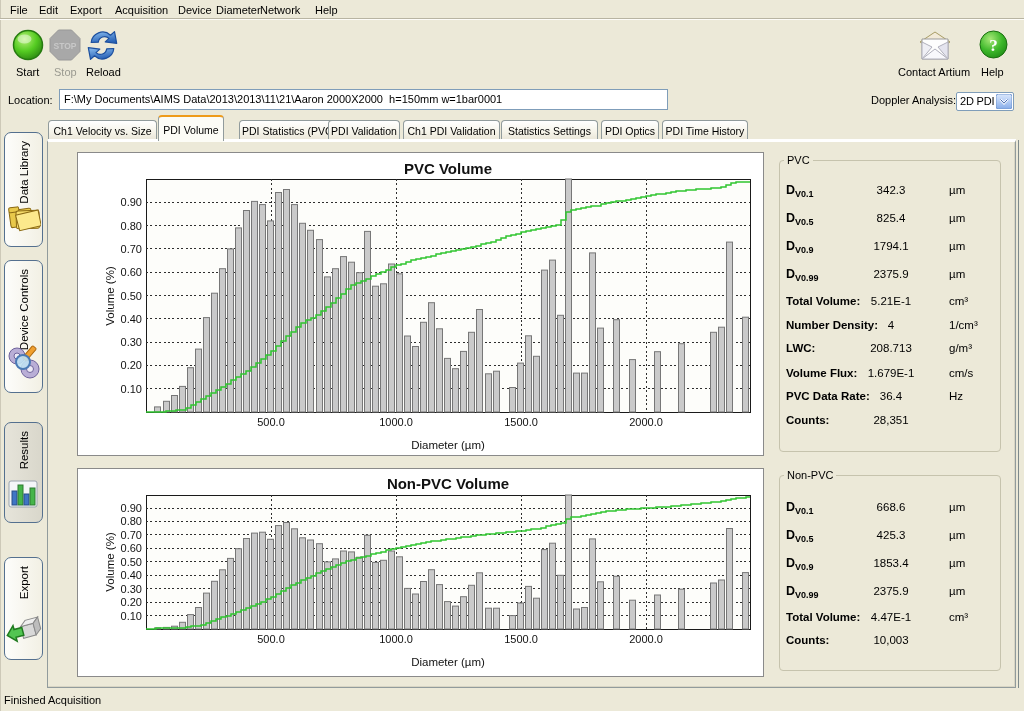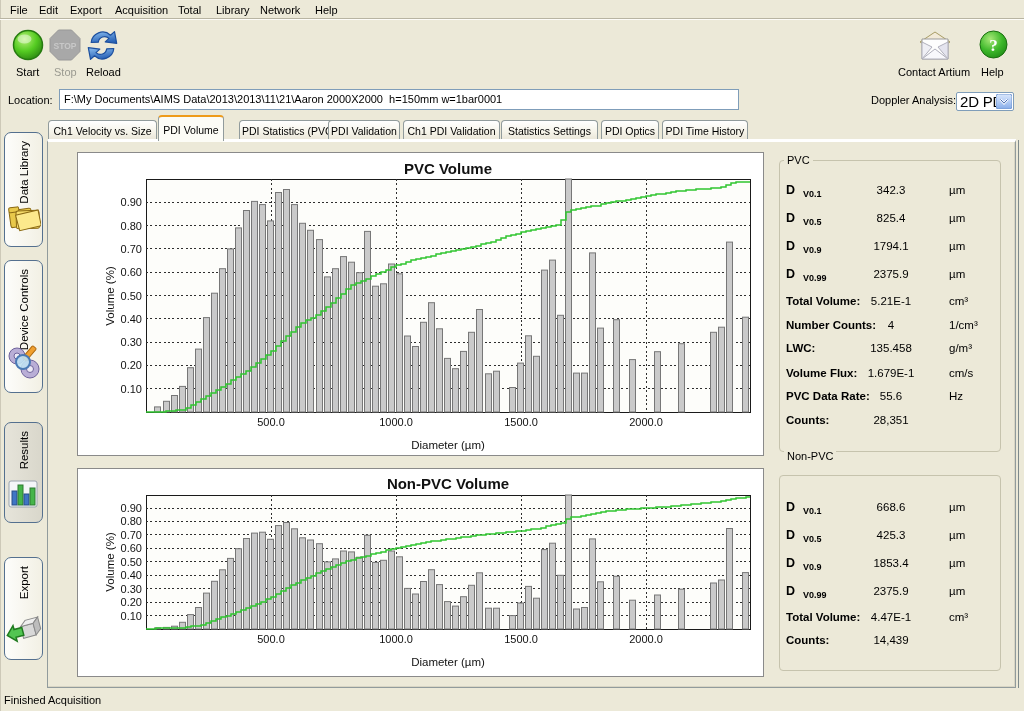--- a/index.html
+++ b/index.html
@@ -11,36 +11,36 @@
   font-size:10.5px; text-align:center; line-height:20px; white-space:nowrap; overflow:hidden; }
 .tab.sel { top:115px; height:26px; background:#fcfcf6; line-height:26px; z-index:5;
   border-top:2.5px solid #ee9b1b; border-radius:4px 4px 0 0; }
 .sbtn { position:absolute; left:4px; width:39px; border:1.5px solid #54708f; border-radius:7px;
   background:linear-gradient(90deg,#fdfdfb,#f2f0e4); }
 .sbtn.sel { background:linear-gradient(90deg,#e6e4da,#d9d7cb); }
 .stext { position:absolute; left:50%; top:8px; transform:translateX(-50%);
   writing-mode:vertical-rl; transform:translateX(-50%) rotate(180deg); font-size:11.5px; white-space:nowrap; }
 .sicon { position:absolute; bottom:5px; left:50%; transform:translateX(-50%); }
 .lab { position:absolute; font-weight:bold; font-size:11.5px; white-space:nowrap; }
-.sub { font-weight:bold; font-size:9px; position:relative; top:3px;margin-left:8px; }
+.sub { font-weight:bold; font-size:9px; position:relative; top:3px; }
 .val { position:absolute; left:841px; width:100px; text-align:center; font-size:11.5px; }
 .unit { position:absolute; left:949px; font-size:11.5px; font-weight:normal; white-space:nowrap; }
 .gbox { position:absolute; left:779px; width:222px; border:1px solid #c6c3ad; border-radius:4px; }
 .glab { position:absolute; left:784px; background:#ece9d8; padding:0 3px; font-size:11px; }
 .chartbox { position:absolute; left:77px; width:687px; background:#fff; border:1px solid #8a8a8a; }
 </style></head><body>
 
 <div style="position:absolute;left:0;top:0;width:1px;height:711px;background:#cdc9b8"></div>
 
 <div class="menu" style="left:10px">File</div>
 <div class="menu" style="left:39px">Edit</div>
 <div class="menu" style="left:70px">Export</div>
 <div class="menu" style="left:115px">Acquisition</div>
-<div class="menu" style="left:178px">Total</div>
-<div class="menu" style="left:216px">Library</div>
+<div class="menu" style="left:178px">Device</div>
+<div class="menu" style="left:216px">Diameter</div>
 <div class="menu" style="left:260px">Network</div>
 <div class="menu" style="left:315px">Help</div>
 <div style="position:absolute;left:0;top:18px;width:1024px;height:1px;background:#b8b4a2"></div>
 <div style="position:absolute;left:0;top:19px;width:1024px;height:1px;background:#fdfcf8"></div>
 
 <svg style="position:absolute;left:12px;top:29px" width="32" height="32" viewBox="0 0 32 32">
 <defs>
       <radialGradient id="gg" cx="0.38" cy="0.3" r="0.75">
 <stop offset="0" stop-color="#b8f078"></stop>
         <stop offset="0.55" stop-color="#55cc22"></stop>
@@ -85,23 +85,23 @@
         <stop offset="1" stop-color="#1d8814"></stop>
 </radialGradient>
     </defs>
 <circle cx="14.5" cy="14.5" r="13.5" fill="url(#hg)" stroke="#1a6e10"></circle>
 <text x="14.5" y="21" font-size="17" font-weight="bold" fill="#fff" text-anchor="middle" font-family="Liberation Serif">?</text>
 </svg>
 <div class="tlabel" style="left:898px">Contact Artium</div>
 <div class="tlabel" style="left:981px">Help</div>
 
 <div style="position:absolute;left:8px;top:94px;font-size:11px">Location:</div>
-<div class="field" style="left:59px;top:89px;width:680px;height:21px;font-size:11px;line-height:19px;padding-left:4px;white-space:nowrap;overflow:hidden">F:\My Documents\AIMS Data\2013\2013\11\21\Aaron 2000X2000&nbsp;&nbsp;h=150mm w=1bar0001</div>
+<div class="field" style="left:59px;top:89px;width:609px;height:21px;font-size:11px;line-height:19px;padding-left:4px;white-space:nowrap;overflow:hidden">F:\My Documents\AIMS Data\2013\2013\11\21\Aaron 2000X2000&nbsp;&nbsp;h=150mm w=1bar0001</div>
 <div style="position:absolute;left:871px;top:94px;font-size:11px">Doppler Analysis:</div>
-<div class="field" style="left:956px;top:92px;width:58px;height:19px;border-radius:2px;font-size:15px;line-height:17px;padding-left:3px;letter-spacing:-0.2px">2D PDI
+<div class="field" style="left:956px;top:92px;width:58px;height:19px;border-radius:2px;font-size:11px;line-height:17px;padding-left:3px;letter-spacing:-0.2px">2D PDI
 <svg style="position:absolute;right:1px;top:1px" width="16" height="15" viewBox="0 0 16 15">
 <defs>
         <linearGradient id="cbg" x1="0" y1="0" x2="0" y2="1">
 <stop offset="0" stop-color="#dce8fb"></stop>
           <stop offset="0.5" stop-color="#b4cdf5"></stop>
           <stop offset="1" stop-color="#86abe8"></stop>
         </linearGradient>
       </defs>
 <rect x="0" y="0" width="16" height="15" rx="2.5" fill="url(#cbg)" stroke="#7096cf"></rect>
 <path d="M4.5 5.5 L8 9.2 L11.5 5.5" fill="none" stroke="#fff" stroke-width="2.4"></path>
@@ -372,47 +372,47 @@
 <div class="unit" style="top:212px">µm</div>
 <div class="lab" style="left:786px;top:239px"><b style="font-size:12.5px">D</b><span class="sub">V0.9</span></div>
 <div class="val" style="top:240px">1794.1</div>
 <div class="unit" style="top:240px">µm</div>
 <div class="lab" style="left:786px;top:267px"><b style="font-size:12.5px">D</b><span class="sub">V0.99</span></div>
 <div class="val" style="top:268px">2375.9</div>
 <div class="unit" style="top:268px">µm</div>
 <div class="lab" style="left:786px;top:295px">Total Volume:</div>
 <div class="val" style="top:295px">5.21E-1</div>
 <div class="unit" style="top:295px">cm³</div>
-<div class="lab" style="left:786px;top:319px">Number Counts:</div>
+<div class="lab" style="left:786px;top:319px">Number Density:</div>
 <div class="val" style="top:319px">4</div>
 <div class="unit" style="top:319px">1/cm³</div>
 <div class="lab" style="left:786px;top:342px">LWC:</div>
-<div class="val" style="top:342px">135.458</div>
+<div class="val" style="top:342px">208.713</div>
 <div class="unit" style="top:342px">g/m³</div>
 <div class="lab" style="left:786px;top:367px">Volume Flux:</div>
 <div class="val" style="top:367px">1.679E-1</div>
 <div class="unit" style="top:367px">cm/s</div>
 <div class="lab" style="left:786px;top:390px">PVC Data Rate:</div>
-<div class="val" style="top:390px">55.6</div>
+<div class="val" style="top:390px">36.4</div>
 <div class="unit" style="top:390px">Hz</div>
 <div class="lab" style="left:786px;top:414px">Counts:</div>
 <div class="val" style="top:414px">28,351</div>
 <div class="gbox" style="top:475px;height:196px"></div>
-<div class="glab" style="top:450px">Non-PVC</div>
+<div class="glab" style="top:469px">Non-PVC</div>
 <div class="lab" style="left:786px;top:500px"><b style="font-size:12.5px">D</b><span class="sub">V0.1</span></div>
 <div class="val" style="top:501px">668.6</div>
 <div class="unit" style="top:501px">µm</div>
 <div class="lab" style="left:786px;top:528px"><b style="font-size:12.5px">D</b><span class="sub">V0.5</span></div>
 <div class="val" style="top:529px">425.3</div>
 <div class="unit" style="top:529px">µm</div>
 <div class="lab" style="left:786px;top:556px"><b style="font-size:12.5px">D</b><span class="sub">V0.9</span></div>
 <div class="val" style="top:557px">1853.4</div>
 <div class="unit" style="top:557px">µm</div>
 <div class="lab" style="left:786px;top:584px"><b style="font-size:12.5px">D</b><span class="sub">V0.99</span></div>
 <div class="val" style="top:585px">2375.9</div>
 <div class="unit" style="top:585px">µm</div>
 <div class="lab" style="left:786px;top:611px">Total Volume:</div>
 <div class="val" style="top:611px">4.47E-1</div>
 <div class="unit" style="top:611px">cm³</div>
 <div class="lab" style="left:786px;top:634px">Counts:</div>
-<div class="val" style="top:634px">14,439</div>
+<div class="val" style="top:634px">10,003</div>
 
 <div style="position:absolute;left:4px;top:694px;font-size:11px">Finished Acquisition</div>
 
 </body></html>

